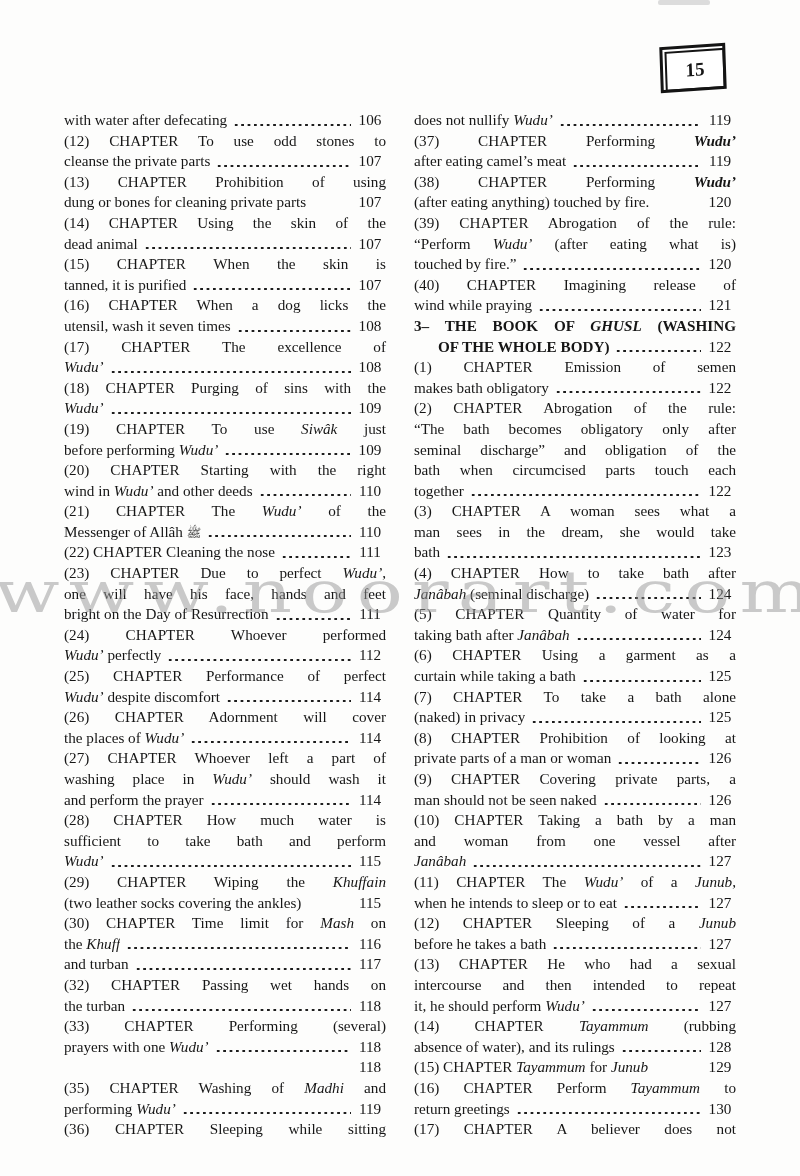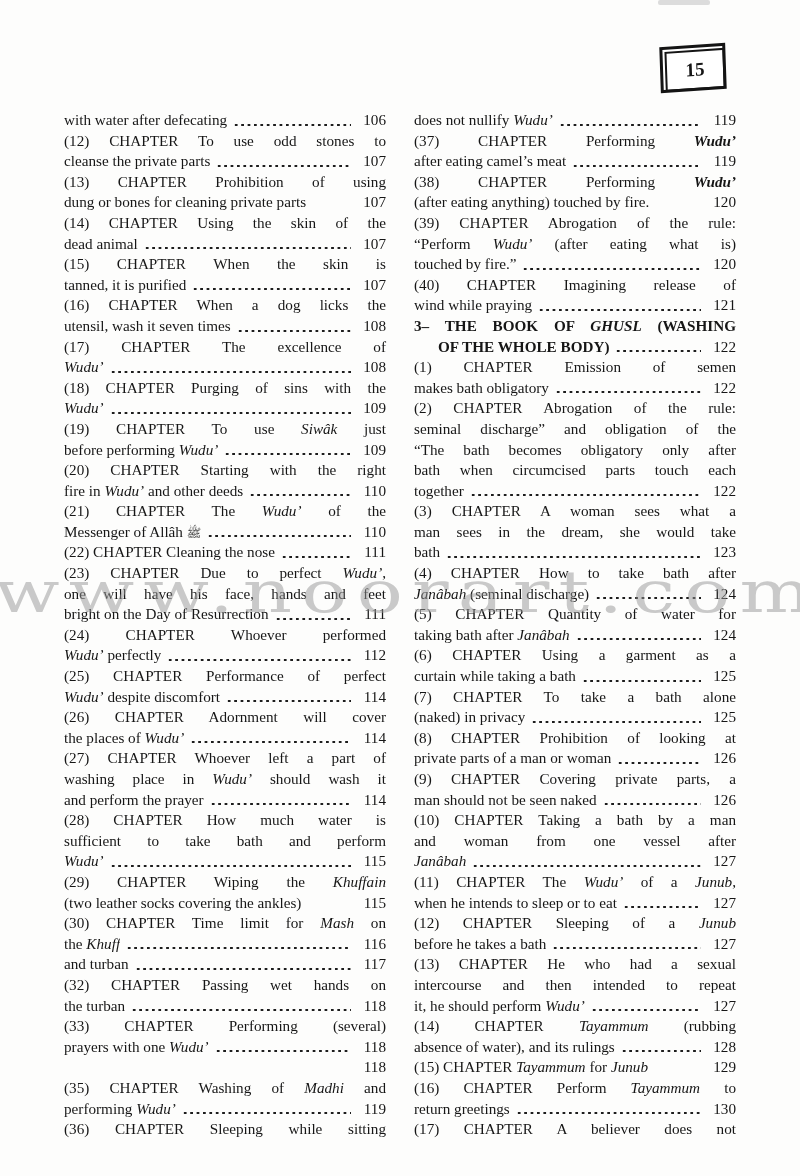--- a/index.html
+++ b/index.html
@@ -44,21 +44,21 @@
   .jt{text-align:justify;text-align-last:justify;}
   .pl{display:flex;align-items:baseline;}
   .pl .txt{white-space:nowrap;flex-shrink:1;min-width:0;overflow:hidden;}
   .ld{
     flex:1 1 auto;min-width:4px;align-self:stretch;margin:0 3px 0 5px;
     background-image:radial-gradient(circle,#1d1d1d 1.1px,rgba(0,0,0,0) 1.45px);
     background-size:6.4px 4px;background-repeat:repeat-x;
     background-position:1px calc(100% - 4px);
   }
   .ld.nd{background:none;}
-  .pg{flex-shrink:0;min-width:32px;text-align:right;}
+  .pg{flex-shrink:0;min-width:32px;text-align:center;}
   .it{font-style:italic;}
   .bd{font-weight:bold;}
   .ind .txt{padding-left:24px;}
   .saw{font-size:12px;line-height:1;}
 </style>
 </head>
 <body>
 
 <div class="smudge"></div>
 
@@ -118,21 +118,21 @@
         <span class="pg">109</span>
       </div>
       <div class="ln jt"><span class="txt"><span>(19) CHAPTER To use </span><span class="it">Siwâk</span><span> just</span></span></div>
       <div class="ln pl">
         <span class="txt"><span>before performing </span><span class="it">Wudu’</span></span>
         <span class="ld"></span>
         <span class="pg">109</span>
       </div>
       <div class="ln jt"><span class="txt"><span>(20) CHAPTER Starting with the right</span></span></div>
       <div class="ln pl">
-        <span class="txt"><span>fire in </span><span class="it">Wudu’</span><span> and other deeds</span></span>
+        <span class="txt"><span>wind in </span><span class="it">Wudu’</span><span> and other deeds</span></span>
         <span class="ld"></span>
         <span class="pg">110</span>
       </div>
       <div class="ln jt"><span class="txt"><span>(21) CHAPTER The </span><span class="it">Wudu’</span><span> of the</span></span></div>
       <div class="ln pl">
         <span class="txt"><span>Messenger of Allâh </span><span class="saw">ﷺ</span></span>
         <span class="ld"></span>
         <span class="pg">110</span>
       </div>
       <div class="ln pl">
@@ -257,22 +257,22 @@
         <span class="ld"></span>
         <span class="pg">122</span>
       </div>
       <div class="ln jt"><span class="txt"><span>(1) CHAPTER Emission of semen</span></span></div>
       <div class="ln pl">
         <span class="txt"><span>makes bath obligatory</span></span>
         <span class="ld"></span>
         <span class="pg">122</span>
       </div>
       <div class="ln jt"><span class="txt"><span>(2) CHAPTER Abrogation of the rule:</span></span></div>
+      <div class="ln jt"><span class="txt"><span>“The bath becomes obligatory only after</span></span></div>
       <div class="ln jt"><span class="txt"><span>seminal discharge” and obligation of the</span></span></div>
-      <div class="ln jt"><span class="txt"><span>“The bath becomes obligatory only after</span></span></div>
       <div class="ln jt"><span class="txt"><span>bath when circumcised parts touch each</span></span></div>
       <div class="ln pl">
         <span class="txt"><span>together</span></span>
         <span class="ld"></span>
         <span class="pg">122</span>
       </div>
       <div class="ln jt"><span class="txt"><span>(3) CHAPTER A woman sees what a</span></span></div>
       <div class="ln jt"><span class="txt"><span>man sees in the dream, she would take</span></span></div>
       <div class="ln pl">
         <span class="txt"><span>bath</span></span>

